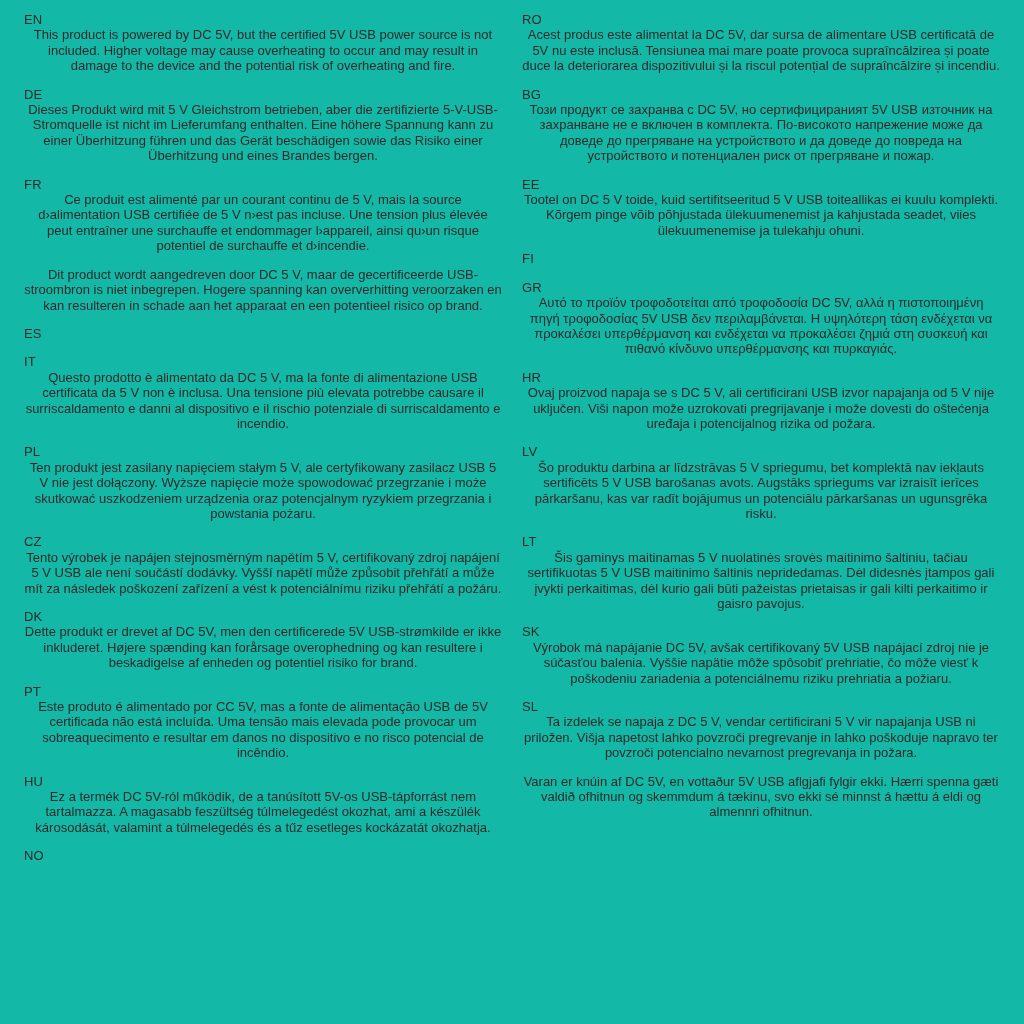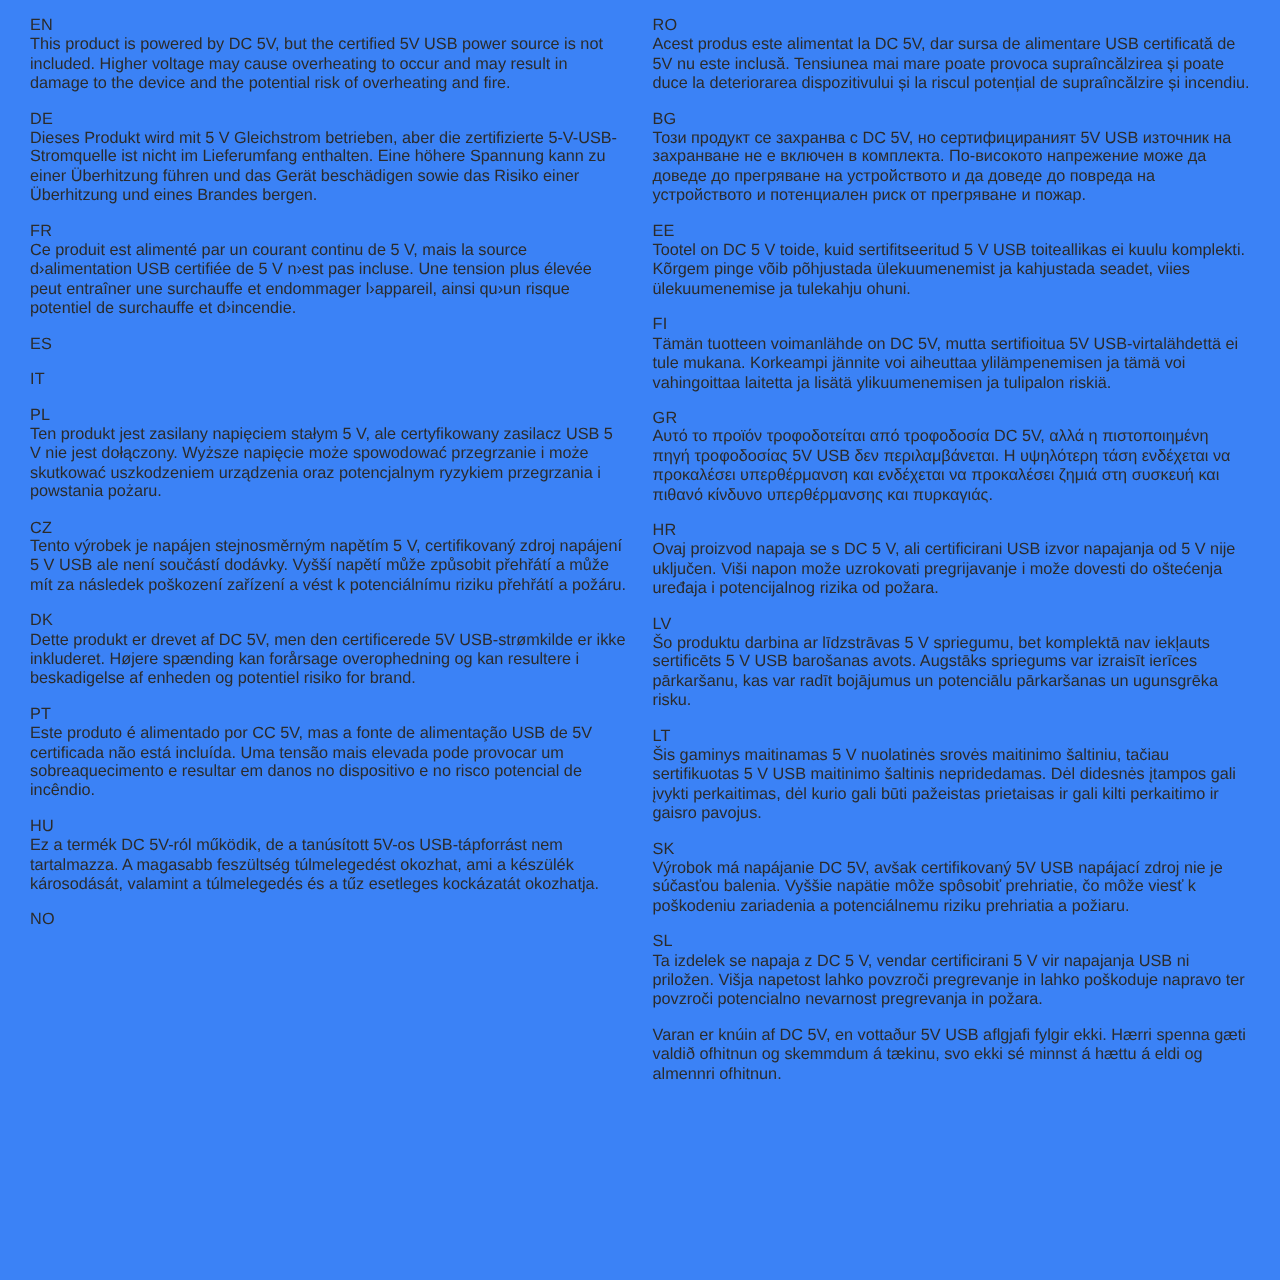--- a/index.html
+++ b/index.html
@@ -8,21 +8,21 @@
     background: #ffffff;
   }
   .page {
     width: 1024px;
     height: 1024px;
     box-sizing: border-box;
     padding: 12px 24px 10px 24px;
     display: grid;
     grid-template-columns: 1fr 1fr;
     column-gap: 20px;
-    background: #3b82f6;
+    background: #14b8a6;
     font-family: "Liberation Sans", "DejaVu Sans", sans-serif;
     color: #2b2b2b;
     overflow: hidden;
   }
   .col {
     display: block;
     min-width: 0;
   }
   .lang {
     margin: 0 0 13px 0;
@@ -31,21 +31,21 @@
     font-size: 13px;
     line-height: 15.4px;
     font-weight: 400;
     letter-spacing: 0.2px;
     margin: 0;
   }
   .txt {
     font-size: 13px;
     line-height: 15.4px;
     margin: 0;
-    text-align: left;
+    text-align: center;
   }
 </style>
 </head>
 <body>
 
 <main class="page">
 
   <div class="col">
     <section class="lang">
       <div class="code">EN</div>
@@ -53,26 +53,28 @@
     </section>
     <section class="lang">
       <div class="code">DE</div>
       <p class="txt">Dieses Produkt wird mit 5 V Gleichstrom betrieben, aber die zertifizierte 5-V-USB-Stromquelle ist nicht im Lieferumfang enthalten. Eine höhere Spannung kann zu einer Überhitzung führen und das Gerät beschädigen sowie das Risiko einer Überhitzung und eines Brandes bergen.</p>
     </section>
     <section class="lang">
       <div class="code">FR</div>
       <p class="txt">Ce produit est alimenté par un courant continu de 5 V, mais la source d›alimentation USB certifiée de 5 V n›est pas incluse. Une tension plus élevée peut entraîner une surchauffe et endommager l›appareil, ainsi qu›un risque potentiel de surchauffe et d›incendie.</p>
     </section>
     <section class="lang">
+      <p class="txt">Dit product wordt aangedreven door DC 5 V, maar de gecertificeerde USB-stroombron is niet inbegrepen. Hogere spanning kan oververhitting veroorzaken en kan resulteren in schade aan het apparaat en een potentieel risico op brand.</p>
     </section>
     <section class="lang">
       <div class="code">ES</div>
     </section>
     <section class="lang">
       <div class="code">IT</div>
+      <p class="txt">Questo prodotto è alimentato da DC 5 V, ma la fonte di alimentazione USB certificata da 5 V non è inclusa. Una tensione più elevata potrebbe causare il surriscaldamento e danni al dispositivo e il rischio potenziale di surriscaldamento e incendio.</p>
     </section>
     <section class="lang">
       <div class="code">PL</div>
       <p class="txt">Ten produkt jest zasilany napięciem stałym 5 V, ale certyfikowany zasilacz USB 5 V nie jest dołączony. Wyższe napięcie może spowodować przegrzanie i może skutkować uszkodzeniem urządzenia oraz potencjalnym ryzykiem przegrzania i powstania pożaru.</p>
     </section>
     <section class="lang">
       <div class="code">CZ</div>
       <p class="txt">Tento výrobek je napájen stejnosměrným napětím 5 V, certifikovaný zdroj napájení 5 V USB ale není součástí dodávky. Vyšší napětí může způsobit přehřátí a může mít za následek poškození zařízení a vést k potenciálnímu riziku přehřátí a požáru.</p>
     </section>
     <section class="lang">
@@ -100,21 +102,20 @@
     <section class="lang">
       <div class="code">BG</div>
       <p class="txt">Този продукт се захранва с DC 5V, но сертифицираният 5V USB източник на захранване не е включен в комплекта. По-високото напрежение може да доведе до прегряване на устройството и да доведе до повреда на устройството и потенциален риск от прегряване и пожар.</p>
     </section>
     <section class="lang">
       <div class="code">EE</div>
       <p class="txt">Tootel on DC 5 V toide, kuid sertifitseeritud 5 V USB toiteallikas ei kuulu komplekti. Kõrgem pinge võib põhjustada ülekuumenemist ja kahjustada seadet, viies ülekuumenemise ja tulekahju ohuni.</p>
     </section>
     <section class="lang">
       <div class="code">FI</div>
-      <p class="txt">Tämän tuotteen voimanlähde on DC 5V, mutta sertifioitua 5V USB-virtalähdettä ei tule mukana. Korkeampi jännite voi aiheuttaa ylilämpenemisen ja tämä voi vahingoittaa laitetta ja lisätä ylikuumenemisen ja tulipalon riskiä.</p>
     </section>
     <section class="lang">
       <div class="code">GR</div>
       <p class="txt">Αυτό το προϊόν τροφοδοτείται από τροφοδοσία DC 5V, αλλά η πιστοποιημένη πηγή τροφοδοσίας 5V USB δεν περιλαμβάνεται. Η υψηλότερη τάση ενδέχεται να προκαλέσει υπερθέρμανση και ενδέχεται να προκαλέσει ζημιά στη συσκευή και πιθανό κίνδυνο υπερθέρμανσης και πυρκαγιάς.</p>
     </section>
     <section class="lang">
       <div class="code">HR</div>
       <p class="txt">Ovaj proizvod napaja se s DC 5 V, ali certificirani USB izvor napajanja od 5 V nije uključen. Viši napon može uzrokovati pregrijavanje i može dovesti do oštećenja uređaja i potencijalnog rizika od požara.</p>
     </section>
     <section class="lang">

